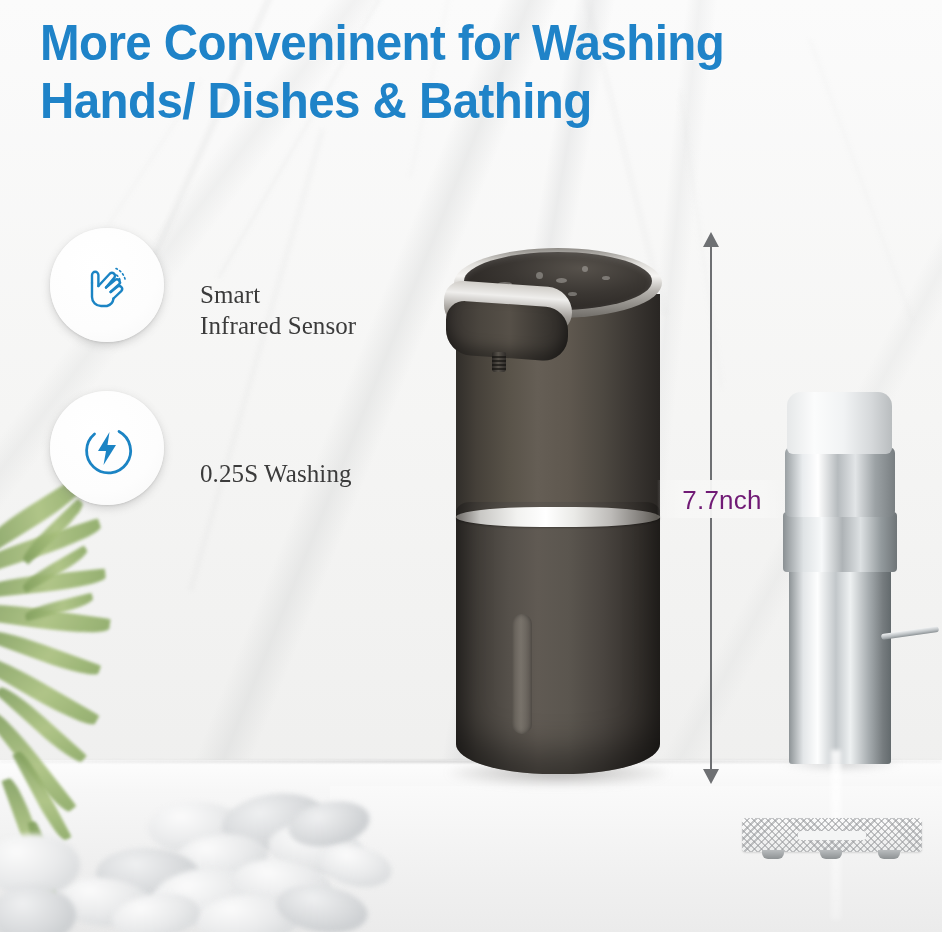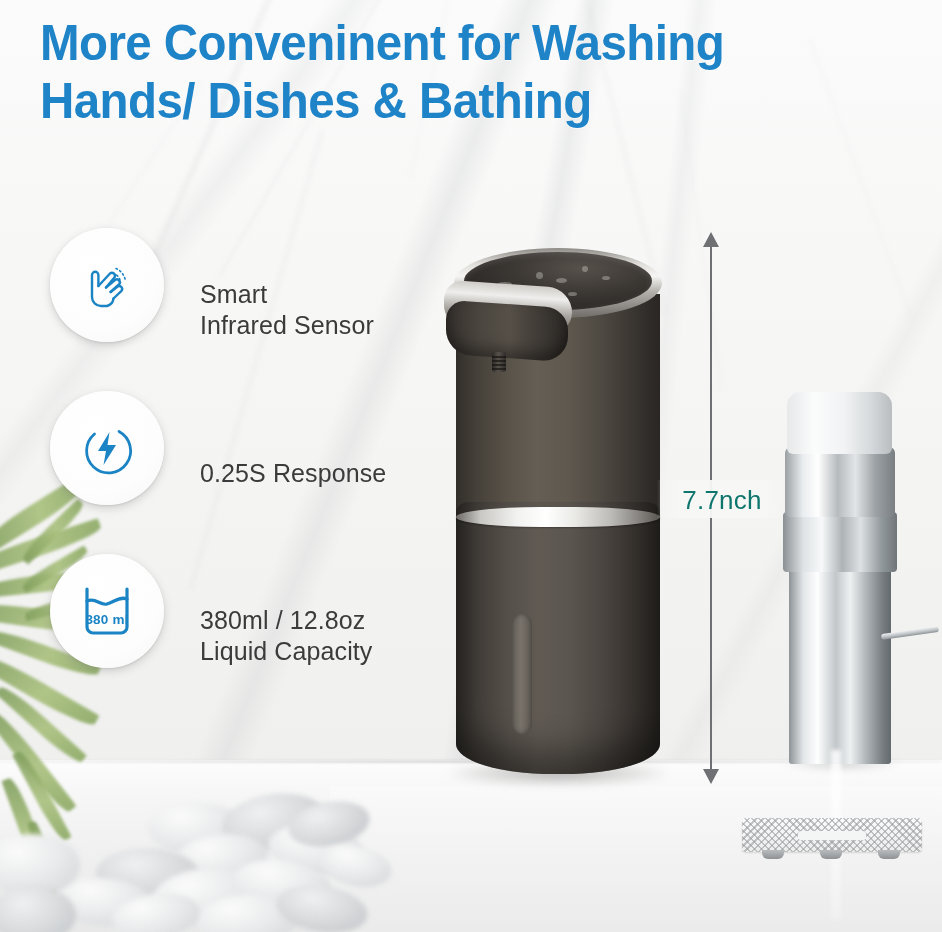--- a/index.html
+++ b/index.html
@@ -72,21 +72,21 @@
     font-weight:700; font-size:50px; line-height:58px;
     letter-spacing:-.6px; color:#1f83c8;
     font-family:"Liberation Sans", sans-serif;
     transform:scaleX(.95); transform-origin:left top;
     text-shadow:0 1px 0 rgba(255,255,255,.55);
   }
   .headline .l2 { display:block; }
 
   
   .features { position:absolute; left:50px; top:228px; width:420px; }
-  .feature { position:relative; height:163px; }
+  .feature { position:relative; height:163px;font-family:Liberation Serif, serif; }
   .f-badge {
     position:absolute; left:0; top:0; width:114px; height:114px; border-radius:50%;
     background:radial-gradient(circle at 40% 34%, #ffffff 0%, #fdfdfd 62%, #f6f6f6 100%);
     box-shadow:0 3px 9px rgba(120,120,120,.30), 0 1px 2px rgba(120,120,120,.18);
     display:flex; align-items:center; justify-content:center;
   }
   .f-badge svg { display:block; }
   .f-text {
     position:absolute; left:150px; top:50%; transform:translateY(-50%);
     font-size:25px; line-height:31px; color:#3b3b3b; white-space:pre-line;
@@ -100,21 +100,21 @@
     background:#6e7073;
   }
   .dim-arrow {
     position:absolute; left:6px; width:0; height:0;
     border-left:8px solid transparent; border-right:8px solid transparent;
   }
   .dim-arrow.up   { top:0px;   border-bottom:15px solid #6e7073; }
   .dim-arrow.down { bottom:0px;border-top:15px solid #6e7073; }
   .dim-label {
     position:absolute; left:-40px; top:253px; width:130px; text-align:center;
-    font-size:26px; color:#0f766e; letter-spacing:.2px;
+    font-size:26px; color:#701a75; letter-spacing:.2px;
   }
   .dim-label-bg {
     position:absolute; left:-40px; top:248px; width:130px; height:38px;
     background:linear-gradient(90deg, rgba(247,247,246,0), rgba(247,247,246,.95) 18%, rgba(247,247,246,.95) 82%, rgba(247,247,246,0));
   }
 
   
   .product { position:absolute; left:438px; top:222px; width:240px; height:560px; }
   .body-lower {
     position:absolute; left:18px; top:280px; width:204px; height:272px;
@@ -332,37 +332,23 @@
 
     <div class="feature">
       <div class="f-badge">
         <span>
           <svg width="64" height="64" viewBox="0 0 64 64" fill="none">
             <path d="M44 15.5 a22 22 0 1 1 -24.5 2.5" stroke="#1b84c4" stroke-width="2.8" stroke-linecap="round"></path>
             <path d="M34.5 16 L23 35 h8 l-2.5 14 L41 29 h-8.5 z" fill="#1b84c4"></path>
           </svg>
         </span>
       </div>
-      <div class="f-text">0.25S Response</div>
-    </div>
-
-    <div class="feature">
-      <div class="f-badge">
-        <span style="position:relative;display:block;">
-          <svg width="66" height="64" viewBox="0 0 66 64" fill="none" stroke="#1b84c4" stroke-width="3.2" stroke-linecap="round" stroke-linejoin="round">
-            <path d="M13 10 L13 48 a6 6 0 0 0 6 6 l28 0 a6 6 0 0 0 6 -6 L53 10"></path>
-            <path d="M13 22 C22 18 26 27 33 25 C40 23 46 17 53 20"></path>
-          </svg>
-          <span style="position:absolute; left:0; top:33px; width:66px; text-align:center;
-                       font-size:13.5px; font-weight:700; color:#1b84c4; letter-spacing:.2px;">380 ml</span>
-        </span>
-      </div>
-      <div class="f-text">380ml / 12.8oz
-Liquid Capacity</div>
-    </div>
+      <div class="f-text">0.25S Washing</div>
+    </div>
+
 
 
   </div>
 
   <div class="product">
     <div class="prod-shadow"></div>
     <div class="body-upper"></div>
     <div class="body-lower"></div>
     <div class="chrome-band"></div>
     <div class="level-window"></div>

